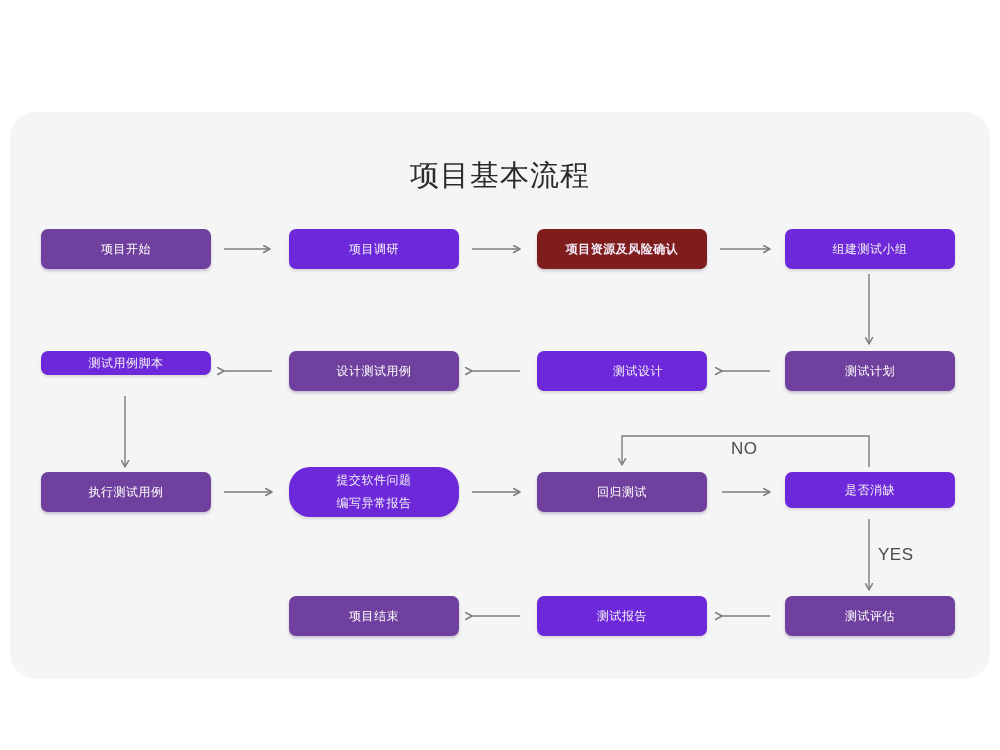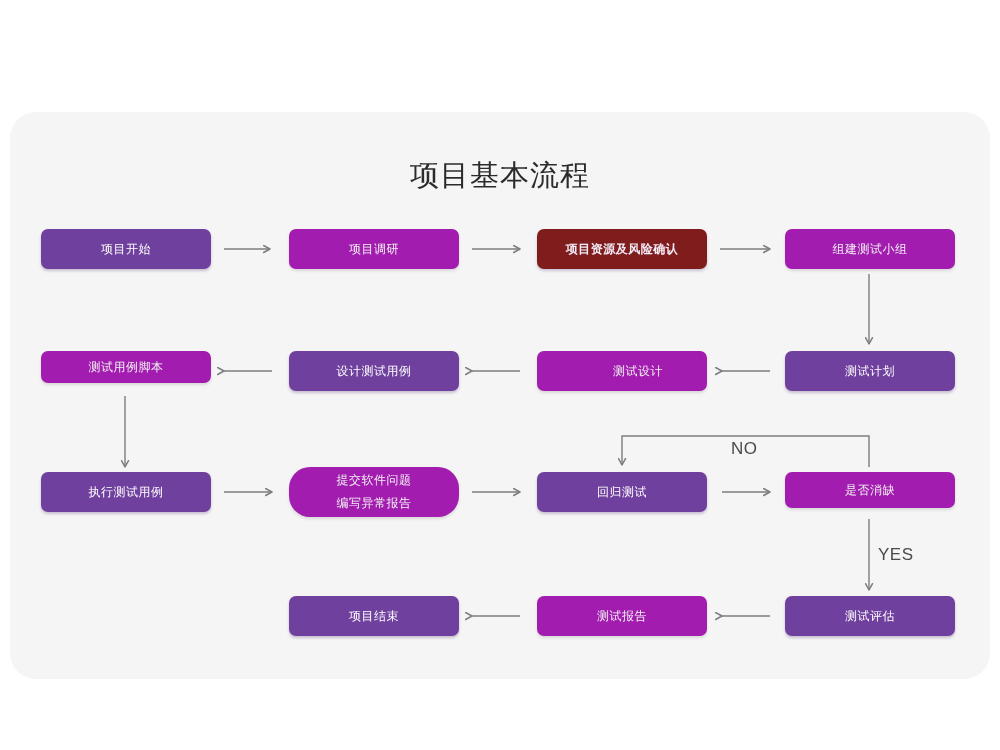--- a/index.html
+++ b/index.html
@@ -65,21 +65,21 @@
     color: #ffffff;
     box-shadow: 0 2px 3px rgba(80,50,120,0.28);
   }
   .node.purple-light {
     background: #7f1d1d;
     color: #f4ecf8;
     box-shadow: 0 2px 3px rgba(80,50,120,0.25);
     font-weight: bold;
   }
   .node.gray {
-    background: #a21caf;
+    background: #6d28d9;
     color: #f2f2f2;
     box-shadow: 0 2px 3px rgba(120,120,120,0.22);
   }
   .edge-label {
     position: absolute;
     font-size: 17px;
     color: #4a4a4a;
     letter-spacing: 0.5px;
   }
 </style>
@@ -154,21 +154,21 @@
     <g stroke="#7d7d7d" stroke-width="1.4" fill="none">
       <line x1="520" y1="592" x2="472" y2="592" marker-end="url(#ahl)"></line>
     </g>
   </svg>
 
   <div class="node purple" style="left:41px; top:205px; width:170px; height:40px;">项目开始</div>
   <div class="node gray" style="left:289px; top:205px; width:170px; height:40px;">项目调研</div>
   <div class="node purple-light" style="left:537px; top:205px; width:170px; height:40px;">项目资源及风险确认</div>
   <div class="node gray" style="left:785px; top:205px; width:170px; height:40px;">组建测试小组</div>
 
-  <div class="node gray" style="left:41px; top:327px; width:170px; height:32px;">测试用例脚本</div>
+  <div class="node gray" style="left:41px; top:327px; width:170px; height:24px;">测试用例脚本</div>
   <div class="node purple" style="left:289px; top:327px; width:170px; height:40px;">设计测试用例</div>
   <div class="node gray" style="left:537px; top:327px; width:170px; height:40px;padding-left:32px;">测试设计</div>
   <div class="node purple" style="left:785px; top:327px; width:170px; height:40px;">测试计划</div>
 
   <div class="node purple" style="left:41px; top:448px; width:170px; height:40px;">执行测试用例</div>
   <div class="node gray" style="left:289px; top:443px; width:170px; height:50px;border-radius:21px;">提交软件问题
 编写异常报告</div>
   <div class="node purple" style="left:537px; top:448px; width:170px; height:40px;">回归测试</div>
   <div class="node gray" style="left:785px; top:448px; width:170px; height:36px;">是否消缺</div>
 

